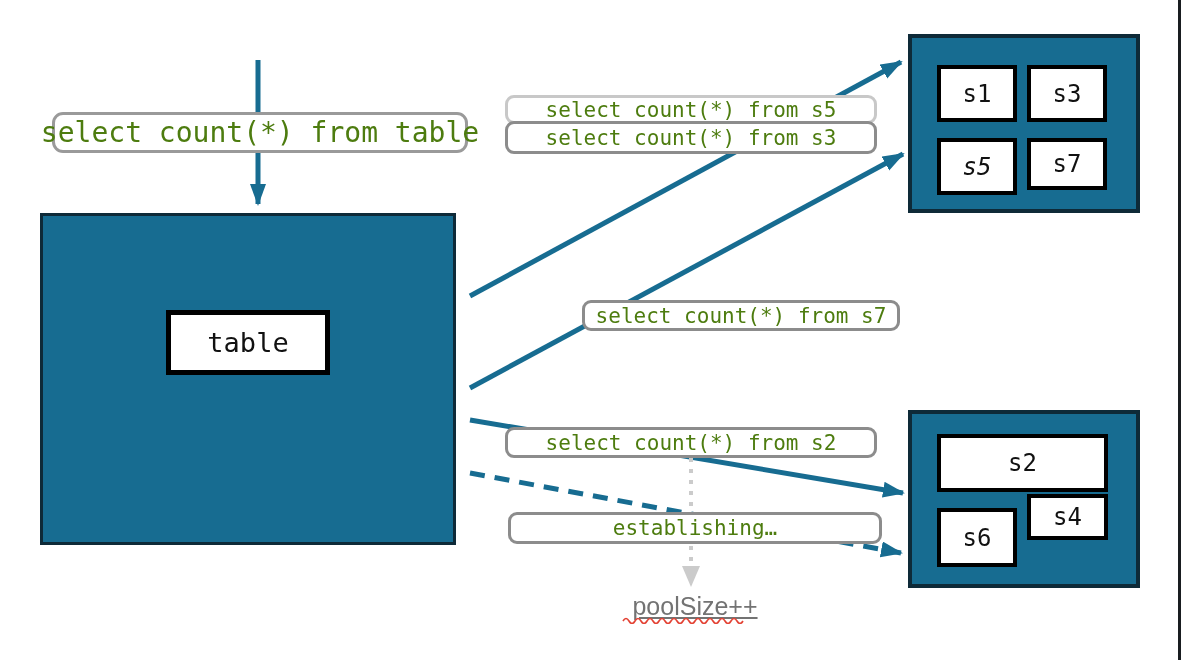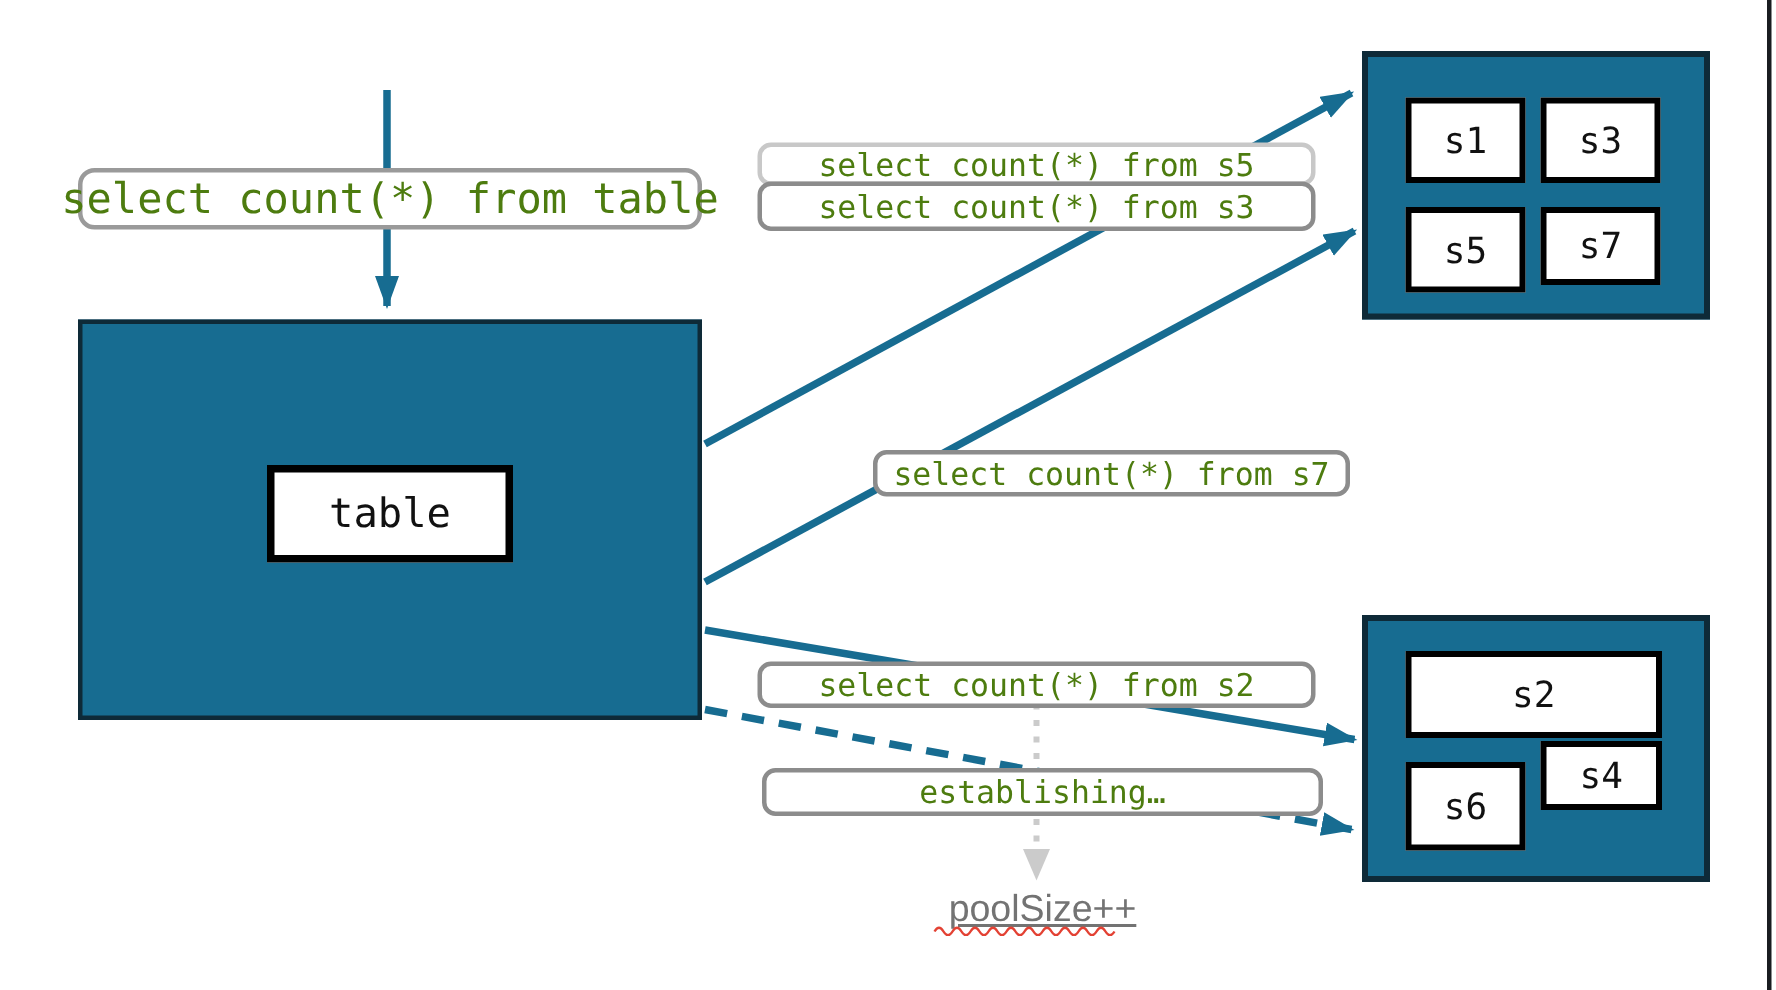--- a/index.html
+++ b/index.html
@@ -7,40 +7,40 @@
   .canvas{
     position:relative;width:1184px;height:660px;background:#ffffff;
     overflow:hidden;font-family:"DejaVu Sans Mono","Liberation Mono",monospace;
   }
   .conn-svg{position:absolute;left:0;top:0;z-index:2;pointer-events:none;}
   
   .node{
     position:absolute;background:#176C91;border:3px solid #0E2A38;z-index:1;
   }
   .node.right{z-index:3;border-width:4px;}
-  #table-node{left:52px;top:213px;width:416px;height:267px;}
+  #table-node{left:40px;top:213px;width:416px;height:332px;}
   #top-shards{left:908px;top:34px;width:232px;height:179px;}
   #bottom-shards{left:908px;top:410px;width:232px;height:178px;padding-left:36px;}
   .whitebox{
     position:absolute;background:#ffffff;border:4px solid #000000;
     display:flex;align-items:center;justify-content:center;
     color:#111;font-size:24px;z-index:4;
   }
   #table-inner{left:123px;top:94px;width:164px;height:65px;border-width:5px;font-size:27px;}
   
   .qlabel{
     position:absolute;background:#ffffff;border:3.5px solid #8C8C8C;border-radius:9px;
     display:flex;align-items:center;justify-content:center;
     color:#4d7c0f;font-size:21px;z-index:3;white-space:nowrap;
   }
   #q-table{left:52px;top:112px;width:416px;height:41px;font-size:28px;border-color:#9A9A9A;border-radius:11px;}
   #q-s5{left:505px;top:95px;width:372px;height:29px;border-color:#C8C8C8;border-width:3px;}
   #q-s3{left:505px;top:121px;width:372px;height:33px;}
   #q-s7{left:582px;top:256px;width:318px;height:31px;margin-top:44px;}
-  #q-s2{left:505px;top:427px;width:372px;height:31px;margin-top:14px;}
+  #q-s2{left:505px;top:427px;width:372px;height:31px;}
   #q-est{left:508px;top:512px;width:374px;height:32px;}
   
   #poolsize{
     position:absolute;left:590px;top:592px;width:210px;text-align:center;
     font-family:"Liberation Sans",sans-serif;font-size:25px;color:#737373;
     text-decoration:underline;z-index:3;
   }
   #squiggle{position:absolute;left:622px;top:616px;z-index:3;}
   #right-edge{
     position:absolute;left:1178px;top:0;width:3px;height:660px;
@@ -78,21 +78,21 @@
     </div>
   </div>
 
   <div class="node right" id="top-shards">
     <div class="whitebox" style="left:25px;top:27px;width:80px;height:57px;">
       <span>s1</span>
     </div>
     <div class="whitebox" style="left:115px;top:27px;width:80px;height:57px;">
       <span>s3</span>
     </div>
-    <div class="whitebox" style="left:25px;top:100px;width:80px;height:57px;">
+    <div class="whitebox" style="left:25px;top:100px;width:80px;height:57px;font-style:italic;">
       <span>s5</span>
     </div>
     <div class="whitebox" style="left:115px;top:100px;width:80px;height:52px;">
       <span>s7</span>
     </div>
   </div>
 
   <div class="node right" id="bottom-shards">
     <div class="whitebox" style="left:25px;top:20px;width:171px;height:58px;">
       <span>s2</span>

